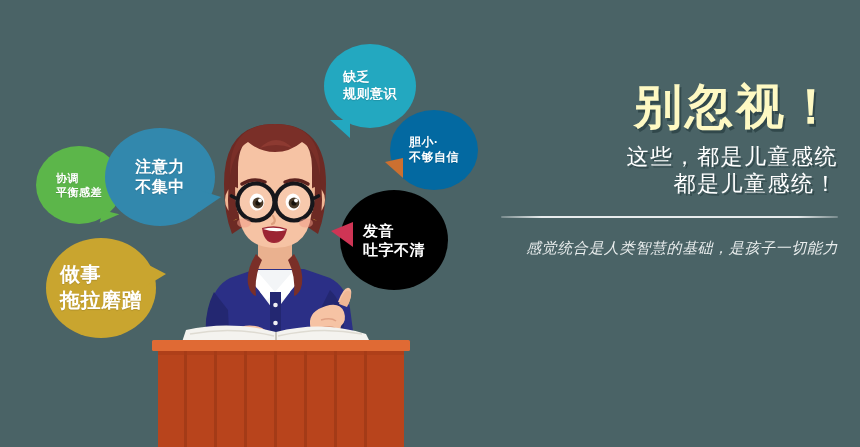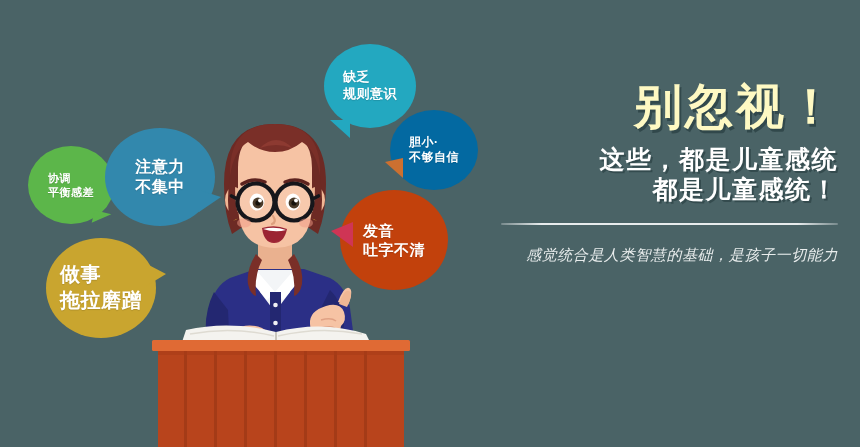--- a/index.html
+++ b/index.html
@@ -36,21 +36,21 @@
     text-shadow:0 1px 1px rgba(0,0,0,.13);
   }
   .bubble .btxt{ white-space:pre-line; display:block; }
   .bubble .tail{
     position:absolute;
     width:0; height:0;
   }
 
   
   #bubble-balance{
-    left:28px; top:146px; width:86px; height:78px;
+    left:36px; top:146px; width:86px; height:78px;
     background:#5cb64a; font-size:11px;
   }
   #bubble-balance .tail{
     right:4px; bottom:-1px;
     border-left:17px solid #5cb64a;
     border-bottom:13px solid transparent;
     border-top:0;
     transform:rotate(14deg);
   }
 
@@ -86,21 +86,21 @@
   #bubble-timid .tail{
     left:-5px; bottom:12px;
     border-right:18px solid #cc7030;
     border-bottom:16px solid transparent;
     border-top:4px solid transparent;
   }
 
   
   #bubble-speech{
     left:340px; top:190px; width:108px; height:100px;
-    background:#c2410c; font-size:15px;
+    background:#000000; font-size:15px;
   }
   #bubble-speech .tail{
     left:-9px; top:32px;
     border-right:22px solid #cf3555;
     border-bottom:16px solid transparent;
     border-top:9px solid transparent;
   }
 
   
   #bubble-slow{
@@ -123,21 +123,21 @@
     position:absolute; left:440px; top:82px; width:398px;
     text-align:right;
   }
   #headline-main{
     font-size:48px; font-weight:900; color:#fef9c3;
     letter-spacing:3px; line-height:1.04;
     text-shadow:2px 3px 0 rgba(20,40,42,.45);
     white-space:nowrap;
   }
   .headline-sub{
-    font-size:25px; font-weight:700; color:#ffffff;
+    font-size:22px; font-weight:400; color:#ffffff;
     letter-spacing:1.5px; line-height:1.22;
     text-shadow:2px 2px 0 rgba(20,40,42,.40);
     white-space:nowrap;
   }
   #sub-line1{ margin-top:12px; }
   #divider{
     margin:18px 0 0 auto;
     width:337px; height:2px;
     background:linear-gradient(90deg, rgba(255,255,255,.25), #e8eced 12%, #e8eced 88%, rgba(255,255,255,.25));
     border-radius:2px;

